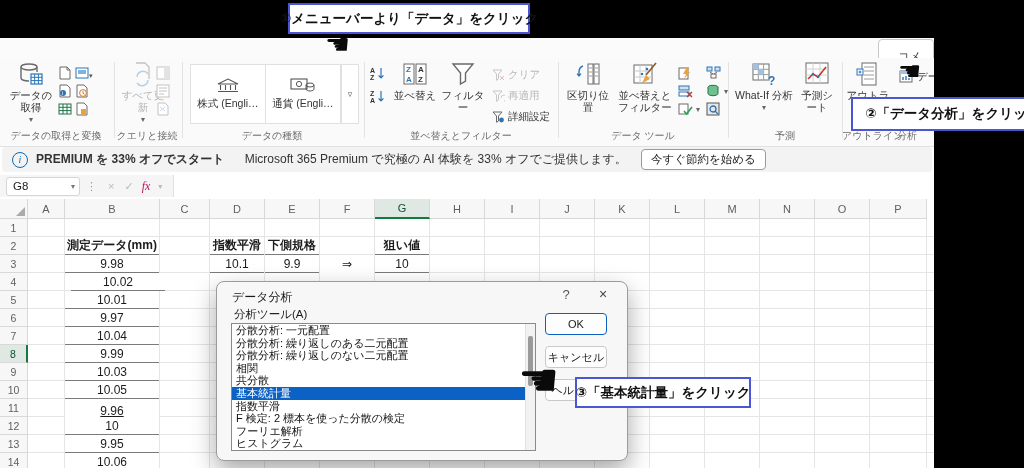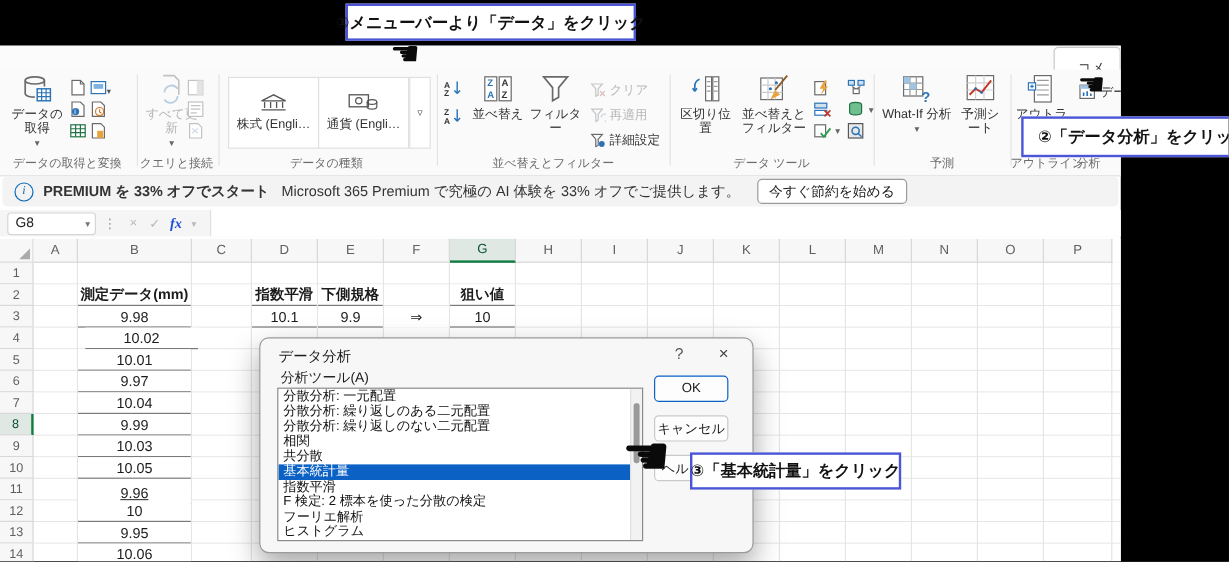--- a/index.html
+++ b/index.html
@@ -28,35 +28,35 @@
         justify-content:center;gap:4px;background:#fff;border:1px solid #e0e0e0;}
   .tile .blbl{font-size:10.5px;color:#333;white-space:nowrap;overflow:hidden;}
   .gallery-more{position:absolute;top:6px;width:16px;height:58px;border:1px solid #e0e0e0;background:#fff;
         display:flex;align-items:center;justify-content:center;font-size:9px;color:#555;}
   .smbtn{font-size:10.5px;color:#333;display:flex;align-items:center;gap:3px;white-space:nowrap;}
   .smbtn.dis{color:#b8b8b8;}
 
   
   .notif{position:absolute;left:2px;top:109px;width:930px;height:25px;background:#f3f3f3;border-radius:4px;
          display:flex;align-items:center;font-size:12px;color:#333;}
-  .notif b{margin-right:10px;white-space:nowrap;}
+  .notif b{margin-right:20px;white-space:nowrap;}
   .notif .msg{white-space:nowrap;}
   .notif-btn{margin-left:14px;border:1px solid #9a9a9a;border-radius:4px;background:#fff;
          padding:2px 9px;font-size:11.5px;color:#222;white-space:nowrap;}
   .info-ic{width:14px;height:14px;border:1.5px solid #0b6ab8;border-radius:50%;color:#0b6ab8;font-size:10px;
          display:flex;align-items:center;justify-content:center;margin:0 8px 0 10px;font-family:"Liberation Serif",serif;font-style:italic;}
 
   
   .fbar{position:absolute;left:0;top:137px;width:100%;height:22px;background:#f5f5f5;display:flex;align-items:center;}
   .namebox{width:66px;height:17px;background:#fff;border:1px solid #d6d6d6;border-radius:3px;margin-left:6px;
          font-size:11.5px;display:flex;align-items:center;padding-left:6px;color:#222;}
   .namebox .nb-chev{margin-left:auto;margin-right:4px;color:#777;font-size:8px;}
   .fdots{color:#9a9a9a;font-size:11px;margin:0 6px;}
   .fbtn{color:#b9b9b9;font-size:11px;margin:0 5px;}
-  .fx{font-family:"Liberation Serif",serif;font-style:italic;font-weight:bold;color:#1d4ed8;font-size:12px;margin:4px 3px;}
+  .fx{font-family:"Liberation Serif",serif;font-style:italic;font-weight:normal;color:#be185d;font-size:12px;margin:4px 3px;}
   .finput{flex:1;height:100%;background:#fff;border-left:1px solid #e0e0e0;margin-left:6px;}
 
   
   .sheet{position:absolute;left:0;top:161px;width:100%;height:269px;background:#fff;}
   .colhdr{position:absolute;top:0;height:20px;background:#f7f7f7;border-right:1px solid #d8d8d8;border-bottom:1px solid #d8d8d8;
         font-size:11px;color:#5f5f5f;display:flex;align-items:center;justify-content:center;box-sizing:border-box;}
   .colhdr.sel{background:#e0e8e3;border-bottom:2px solid #107c41;color:#0c5132;}
   .rowhdr{position:absolute;left:0;width:28px;height:18px;background:#f7f7f7;border-right:1px solid #d8d8d8;border-bottom:1px solid #d8d8d8;
         font-size:10.5px;color:#5f5f5f;display:flex;align-items:center;justify-content:center;box-sizing:border-box;}
   .rowhdr.sel{background:#e0e8e3;border-right:2px solid #107c41;color:#0c5132;}

